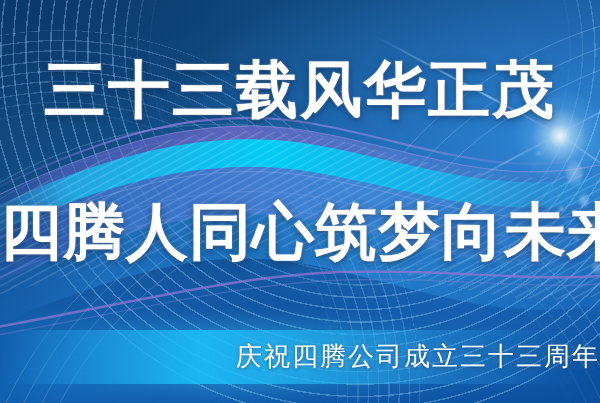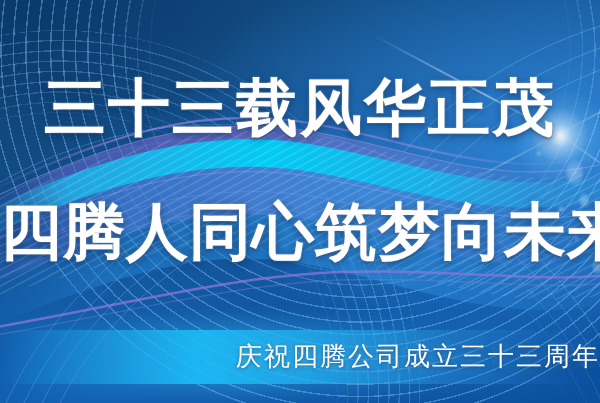--- a/index.html
+++ b/index.html
@@ -166,21 +166,21 @@
     font-weight: bold;
     letter-spacing: 1px;
     white-space: nowrap;
     text-shadow:
       0 0 2px rgba(255,255,255,0.55),
       0 2px 8px rgba(5,40,85,0.55),
       0 1px 2px rgba(8,45,95,0.70);
     font-family: "DejaVu Sans", "Liberation Sans", sans-serif;
   }
   #title-line-1 {
-    top: 72px;
+    top: 54px;
     font-size: 62px;
     line-height: 72px;
     letter-spacing: 2px;
     text-align: center;
   }
   #title-line-2 {
     top: 196px;
     font-size: 62px;
     line-height: 72px;
     letter-spacing: 1px;

